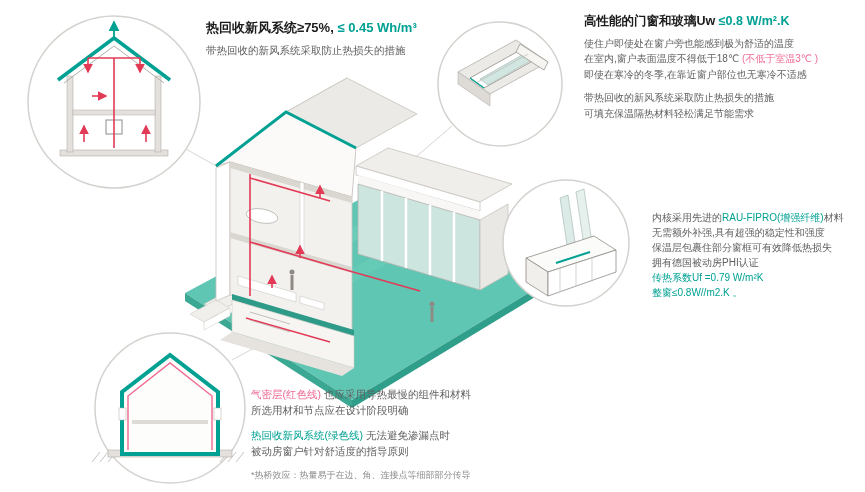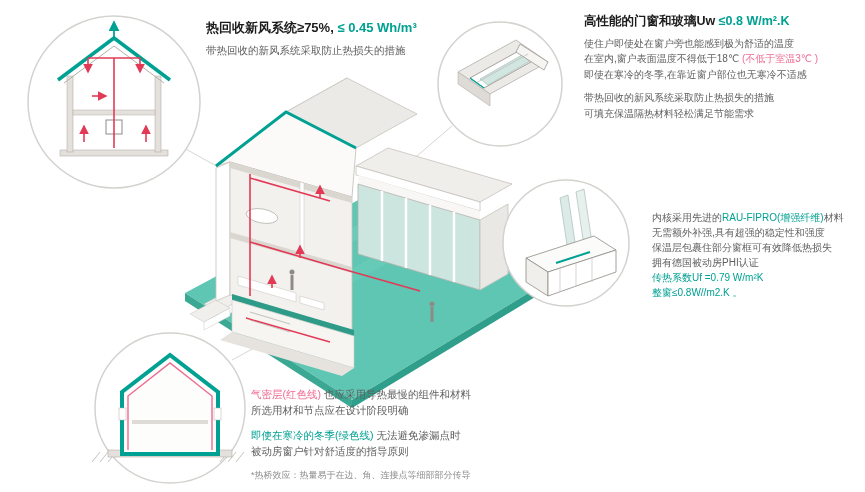--- a/index.html
+++ b/index.html
@@ -223,19 +223,19 @@
   <div class="accent-teal-b">整窗≤0.8W//m2.K 。</div>
 </div>
 
 <div id="blk-therm" class="txt">
   <div>
     <span class="accent-pink">气密层(红色线)</span><span> 也应采用导热最慢的组件和材料</span>
   </div>
   <div>所选用材和节点应在设计阶段明确</div>
   <div class="gap"></div>
   <div>
-    <span class="accent-teal">即使在寒冷的冬季(绿色线)</span><span> 无法避免渗漏点时</span>
+    <span class="accent-teal">热回收新风系统(绿色线)</span><span> 无法避免渗漏点时</span>
   </div>
   <div>被动房窗户针对舒适度的指导原则</div>
   <div class="footnote">*热桥效应：热量易于在边、角、连接点等细部部分传导</div>
 </div>
 
 </div>
 
 </body></html>

